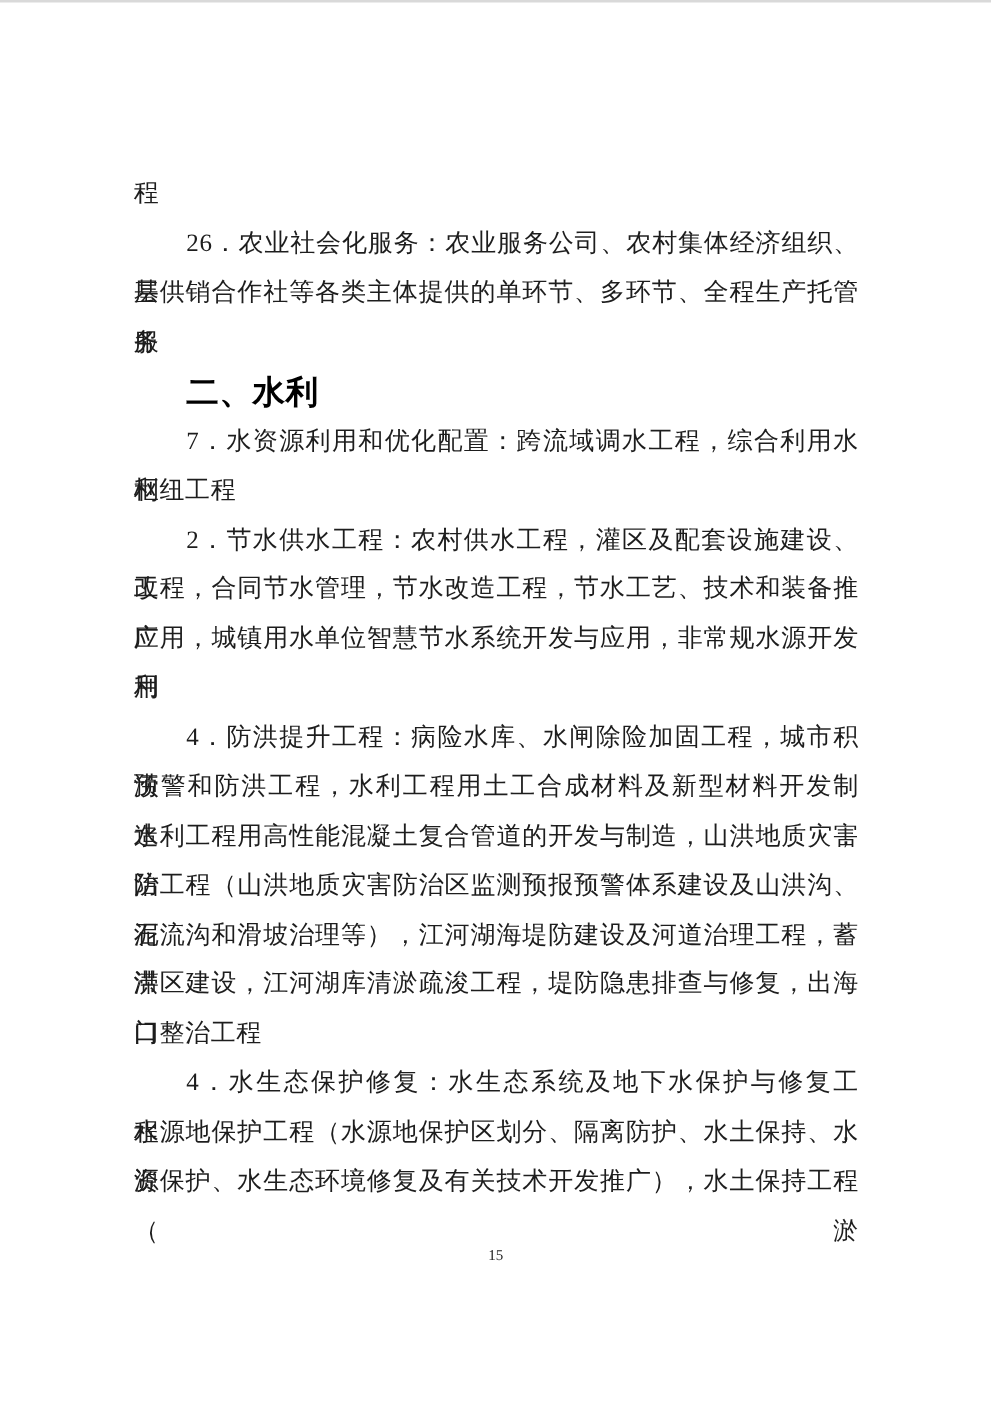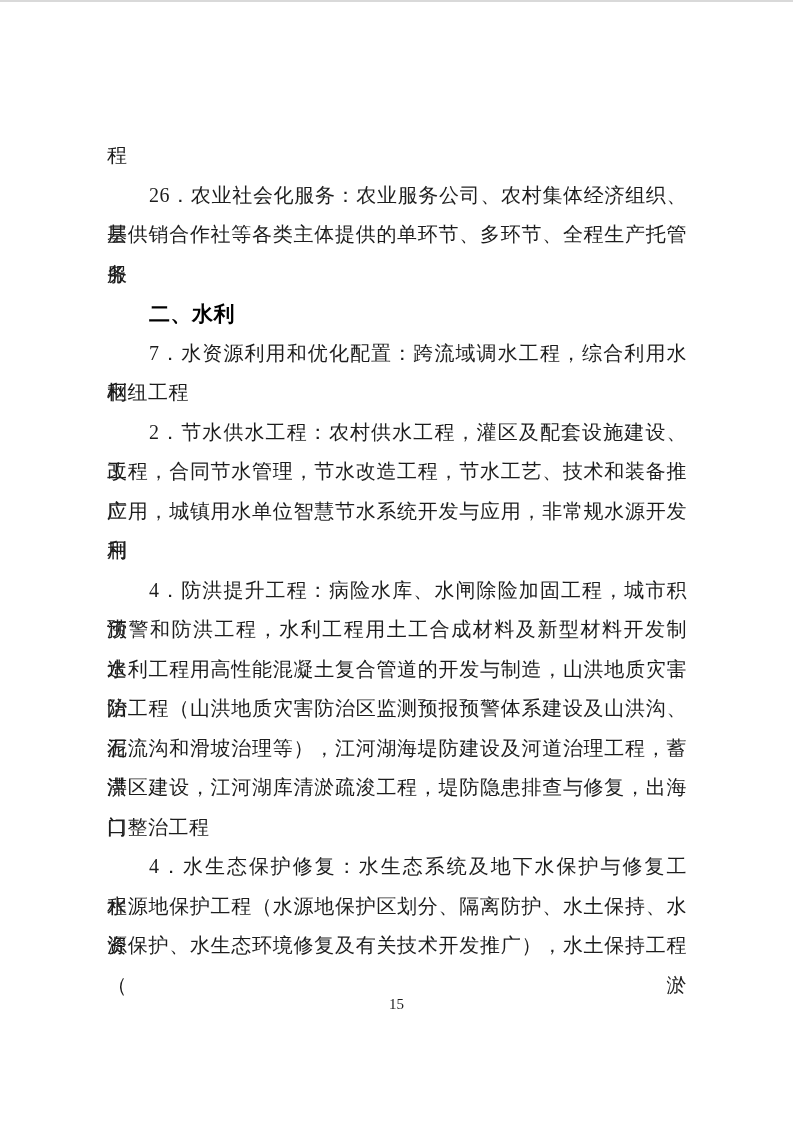--- a/index.html
+++ b/index.html
@@ -48,30 +48,30 @@
     text-align: justify;
     text-align-last: justify;
     text-justify: inter-character;
   }
   .line.indent {
     text-indent: 42px;
   }
   .line.heading {
     font-family: "Liberation Sans", "DejaVu Sans", sans-serif;
     font-weight: bold;
-    font-size: 21px;
+    font-size: 26px;
     color: var(--heading);
   }
   .page-number {
     position: absolute;
     top: 992px;
     left: 0;
     width: 100%;
     text-align: center;
-    font-size: 15px;
+    font-size: 12px;
     line-height: 24px;
     color: var(--text);
     font-family: "Liberation Serif", "DejaVu Serif", serif;
   }
 </style>
 </head>
 <body>
 
 <div class="page">
   <div class="scan-edge"></div>

